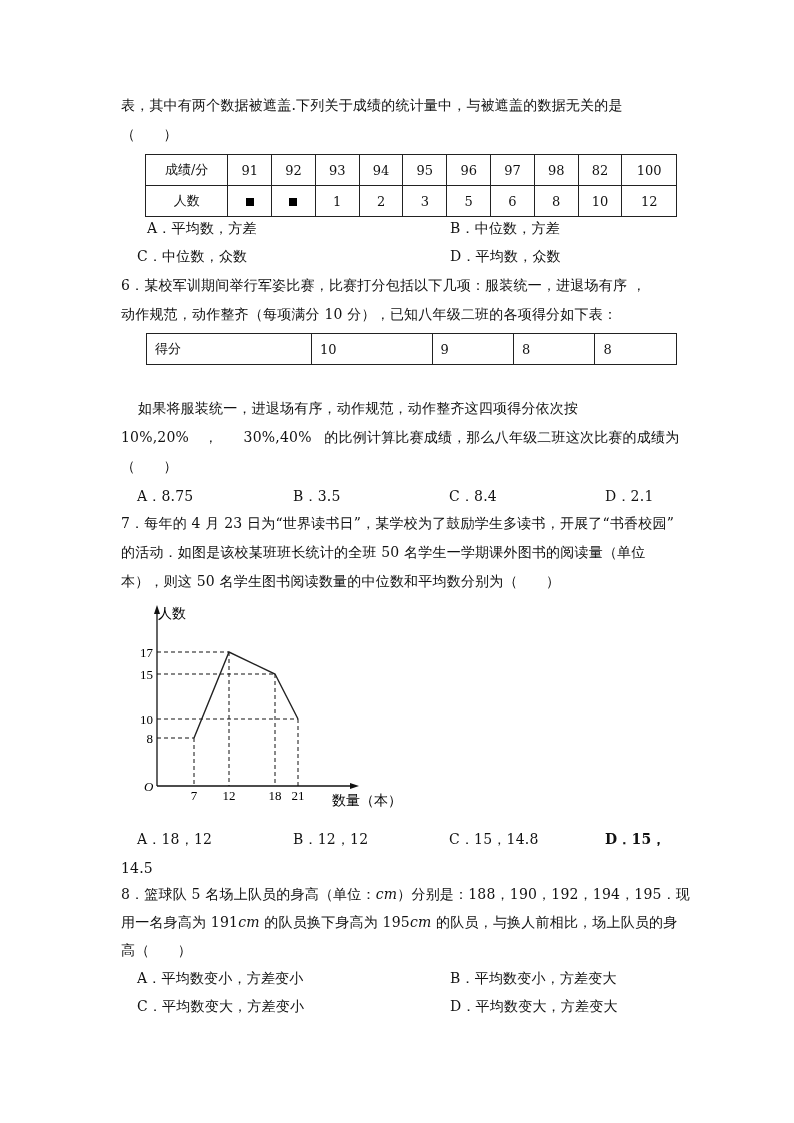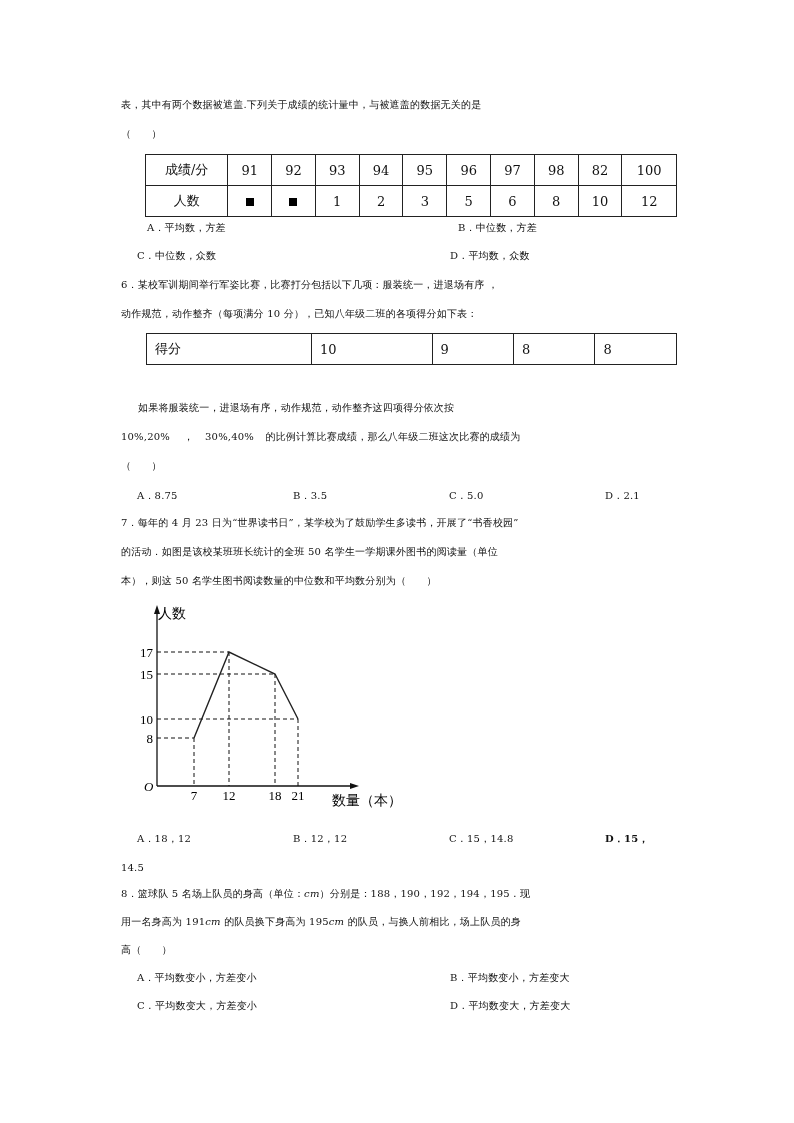--- a/index.html
+++ b/index.html
@@ -1,19 +1,19 @@
 <!DOCTYPE html>
 <html><head>
 <meta charset="utf-8">
 <style>
   html, body { margin: 0; padding: 0; background: #ffffff; }
   body { width: 794px; height: 1123px; position: relative; overflow: hidden;
          font-family: "DejaVu Serif", "Liberation Serif", serif; color: #111; font-size: 14px; }
   .abs { position: absolute; white-space: nowrap; }
-  .line { font-size: 10px; line-height: 16px; letter-spacing: 0.2px; }
+  .line { font-size: 14px; line-height: 16px; letter-spacing: 0.2px; }
   table.grid { position: absolute; border-collapse: collapse; font-size: 13px; }
   table.grid td { border: 1px solid #222; padding: 0; }
   #t1 { left: 145px; top: 154px; width: 532px; }
   #t1 td { height: 30px; text-align: center; }
   #t2 { left: 146px; top: 333px; width: 531px; }
   #t2 td { height: 30px; text-align: left; padding-left: 8px; }
   .sq { display: inline-block; width: 8px; height: 8px; background: #000; vertical-align: middle; }
   .em { font-style: italic; }
   svg text { font-family: "Liberation Serif", serif; }
 </style>
@@ -48,21 +48,21 @@
     <td>5</td>
     <td>6</td>
     <td>8</td>
     <td>10</td>
     <td>12</td>
   </tr>
 </tbody>
   </table>
 
 <div class="abs line" style="left:137px; top:220px;margin-left:10px;">A．平均数，方差</div>
-<div class="abs line" style="left:450px; top:220px;margin-left:8px;">B．中位数，方差</div>
+<div class="abs line" style="left:450px; top:220px;">B．中位数，方差</div>
 <div class="abs line" style="left:137px; top:248px;">C．中位数，众数</div>
 <div class="abs line" style="left:450px; top:248px;">D．平均数，众数</div>
 
 <div class="abs line" style="left:121px; top:277px;">6．某校军训期间举行军姿比赛，比赛打分包括以下几项：服装统一，进退场有序 ，</div>
 <div class="abs line" style="left:121px; top:306px;">动作规范，动作整齐（每项满分 10 分），已知八年级二班的各项得分如下表：</div>
 
 <table class="grid" id="t2">
   <tbody>
   <tr>
     <td>得分</td>
@@ -71,28 +71,28 @@
     <td>8</td>
     <td>8</td>
   </tr>
 </tbody>
   </table>
 
 <div class="abs line" style="left:138px; top:400px;">如果将服装统一，进退场有序，动作规范，动作整齐这四项得分依次按</div>
 <div class="abs line" style="left:121px; top:429px;">
   <span>10%,20%</span>
   <span style="margin-left:10px">，</span>
-  <span style="margin-left:8px">30%,40%</span>
+  <span style="margin-left:21px">30%,40%</span>
   <span style="margin-left:8px">的比例计算比赛成绩，那么八年级二班这次比赛的成绩为</span>
 </div>
 <div class="abs line" style="left:121px; top:458px;">（　　）</div>
 
 <div class="abs line" style="left:137px; top:488px;">A．8.75</div>
 <div class="abs line" style="left:293px; top:488px;">B．3.5</div>
-<div class="abs line" style="left:449px; top:488px;">C．5.0</div>
+<div class="abs line" style="left:449px; top:488px;">C．8.4</div>
 <div class="abs line" style="left:605px; top:488px;">D．2.1</div>
 
 <div class="abs line" style="left:121px; top:515px;">7．每年的 4 月 23 日为“世界读书日”，某学校为了鼓励学生多读书，开展了“书香校园”</div>
 <div class="abs line" style="left:121px; top:544px;">的活动．如图是该校某班班长统计的全班 50 名学生一学期课外图书的阅读量（单位</div>
 <div class="abs line" style="left:121px; top:573px;">本），则这 50 名学生图书阅读数量的中位数和平均数分别为（　　）</div>
 
 <svg class="abs" style="left:130px; top:600px;" width="280" height="215" viewBox="130 600 280 215">
 
   <line x1="157" y1="786" x2="157" y2="612" stroke="#111" stroke-width="1.3"></line>
   <polygon points="157,605 154,614 160,614" fill="#111"></polygon>

